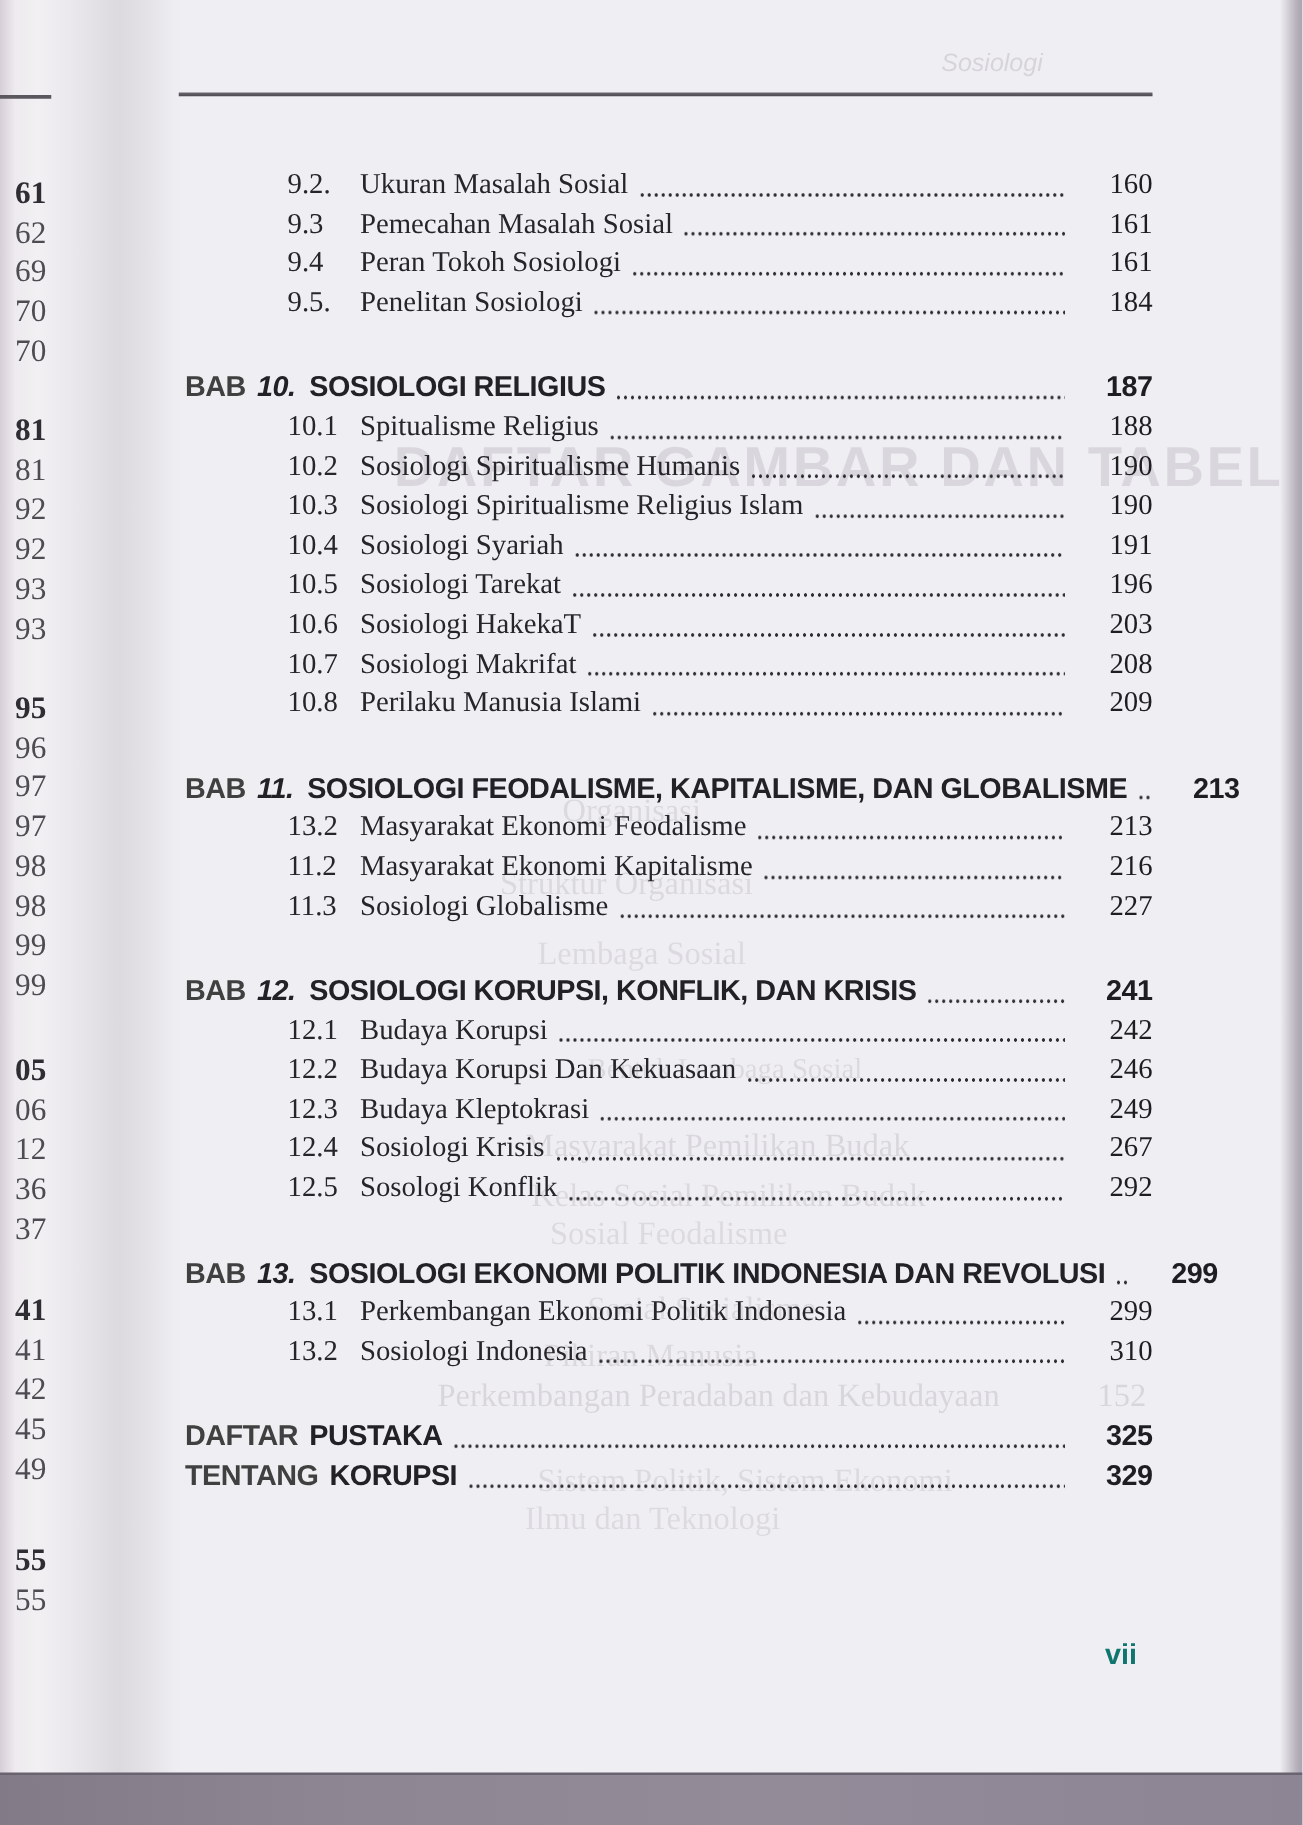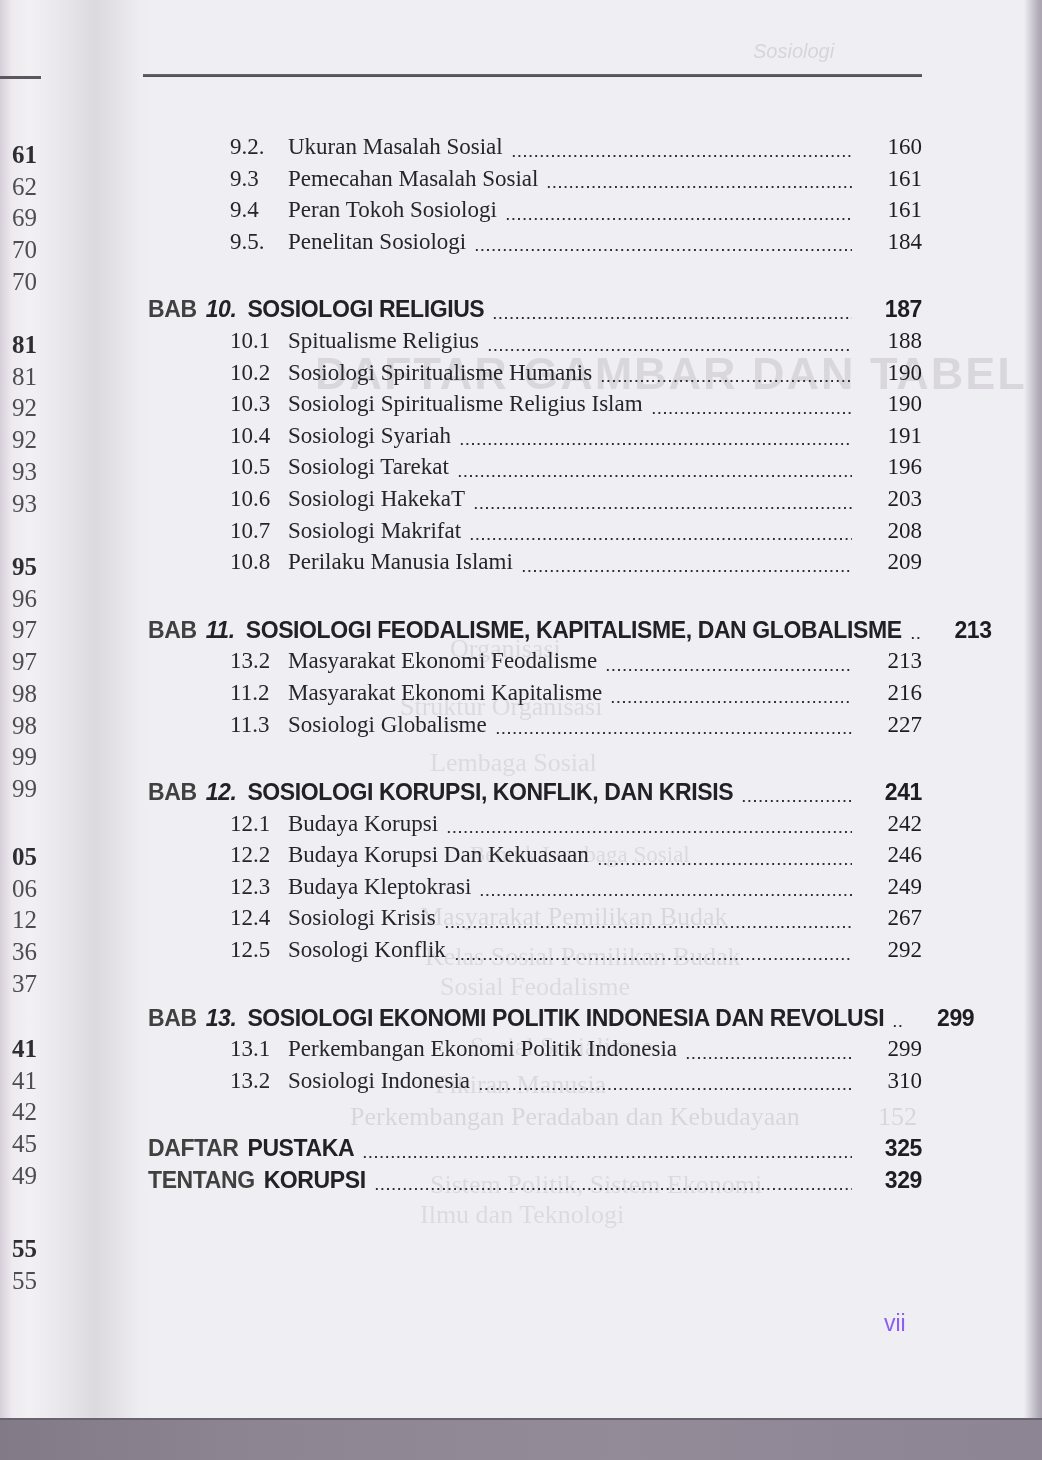--- a/index.html
+++ b/index.html
@@ -76,22 +76,22 @@
     flex:1; height:6px; align-self:flex-end; margin:0 10px 7px 8px;
     background-image:radial-gradient(circle, #2e2d31 1.25px, rgba(0,0,0,0) 1.45px);
     background-size:5.6px 6px; background-repeat:repeat-x; background-position:left bottom;
     min-width:12px;
   }
   .pg{flex:none; width:60px; text-align:right; color:#1e1d21;}
 
   
   .footer-num{
     position:absolute; left:884px; top:1310px;
-    font-family:"Liberation Sans",sans-serif; font-weight:normal;
-    font-size:23px; color:#8b5cf6;
+    font-family:"Liberation Sans",sans-serif; font-weight:bold;
+    font-size:23px; color:#0f766e;
   }
 
   
   .right-edge{
     position:absolute; right:0; top:0; width:18px; height:1460px;
     background:linear-gradient(90deg, rgba(175,170,180,0) 0, #b3aeb9 14px, #a8a3af 18px);
   }
   .bottom-band{
     position:absolute; left:0; bottom:0; width:1042px; height:40px;
     background:linear-gradient(90deg,#837a87 0,#8e8593 25%,#938b98 60%,#8d8494 100%);

